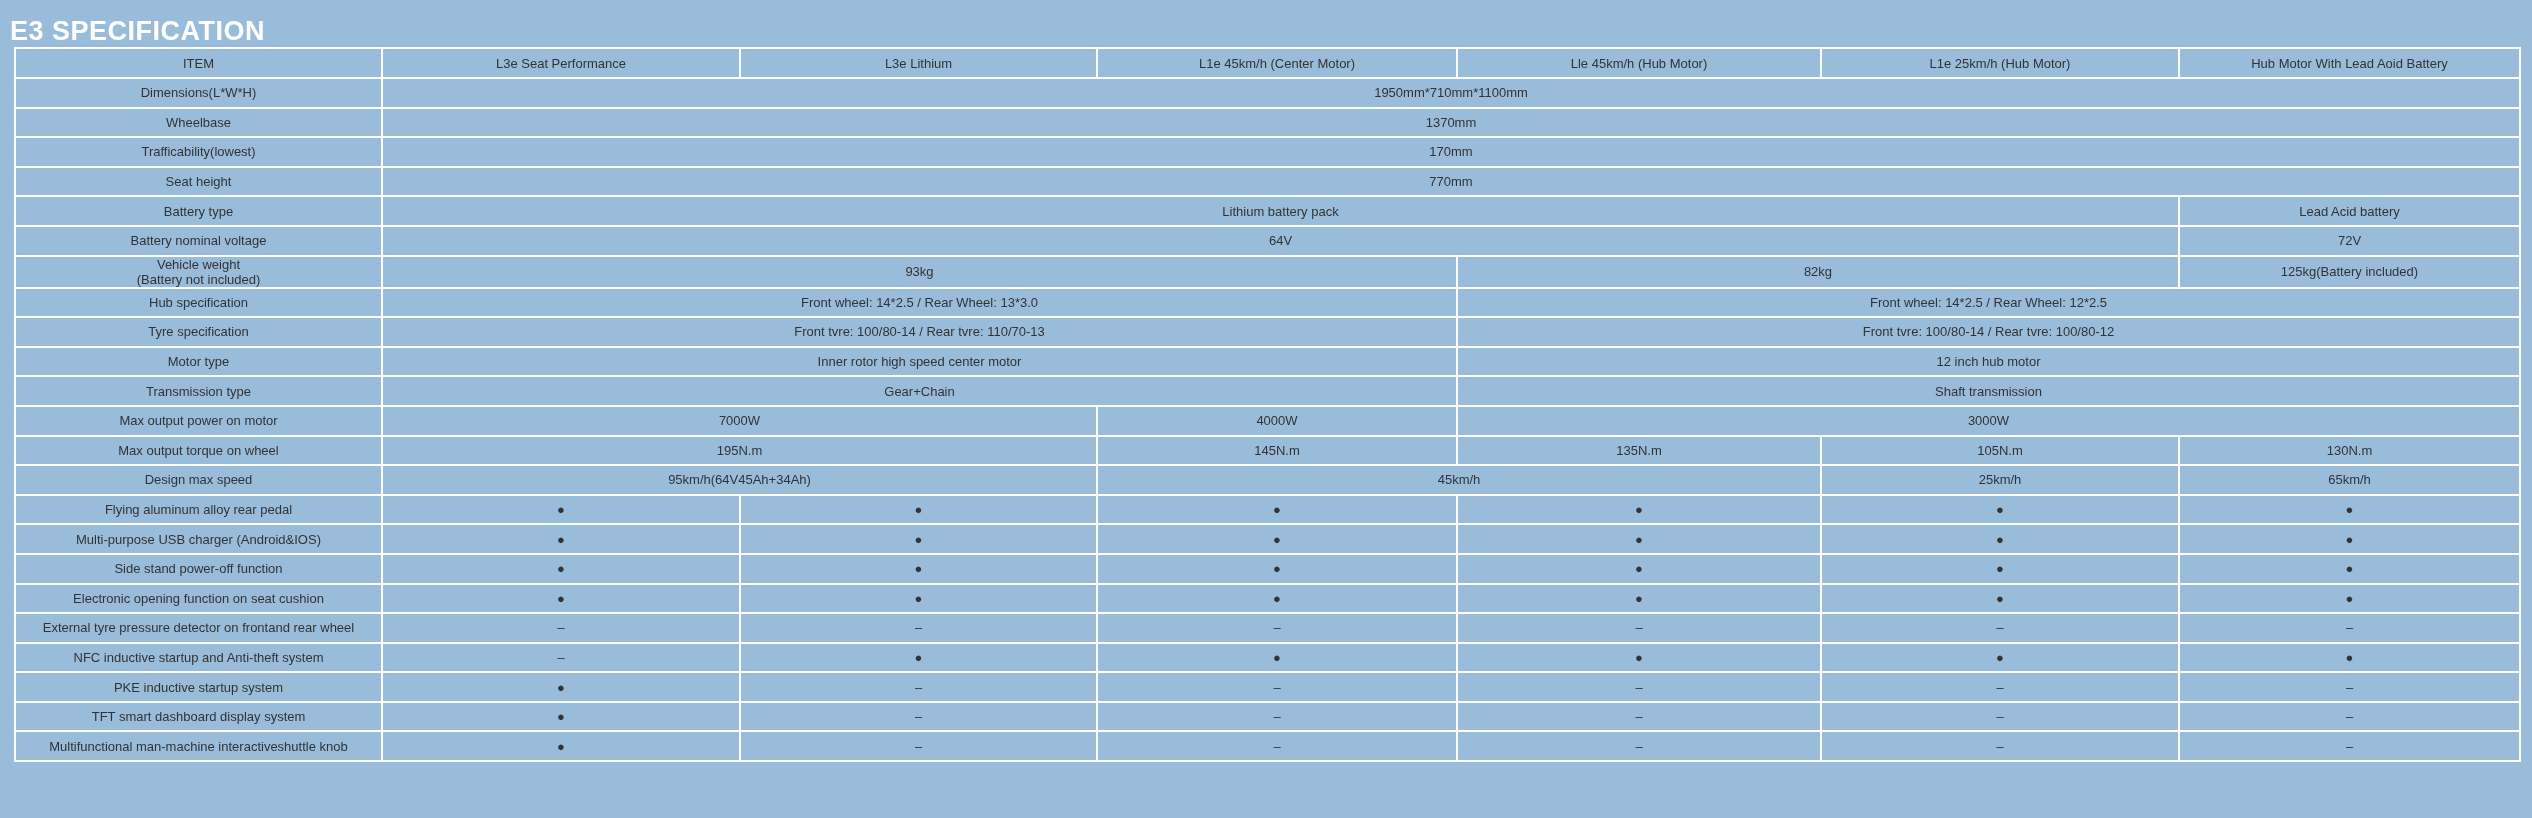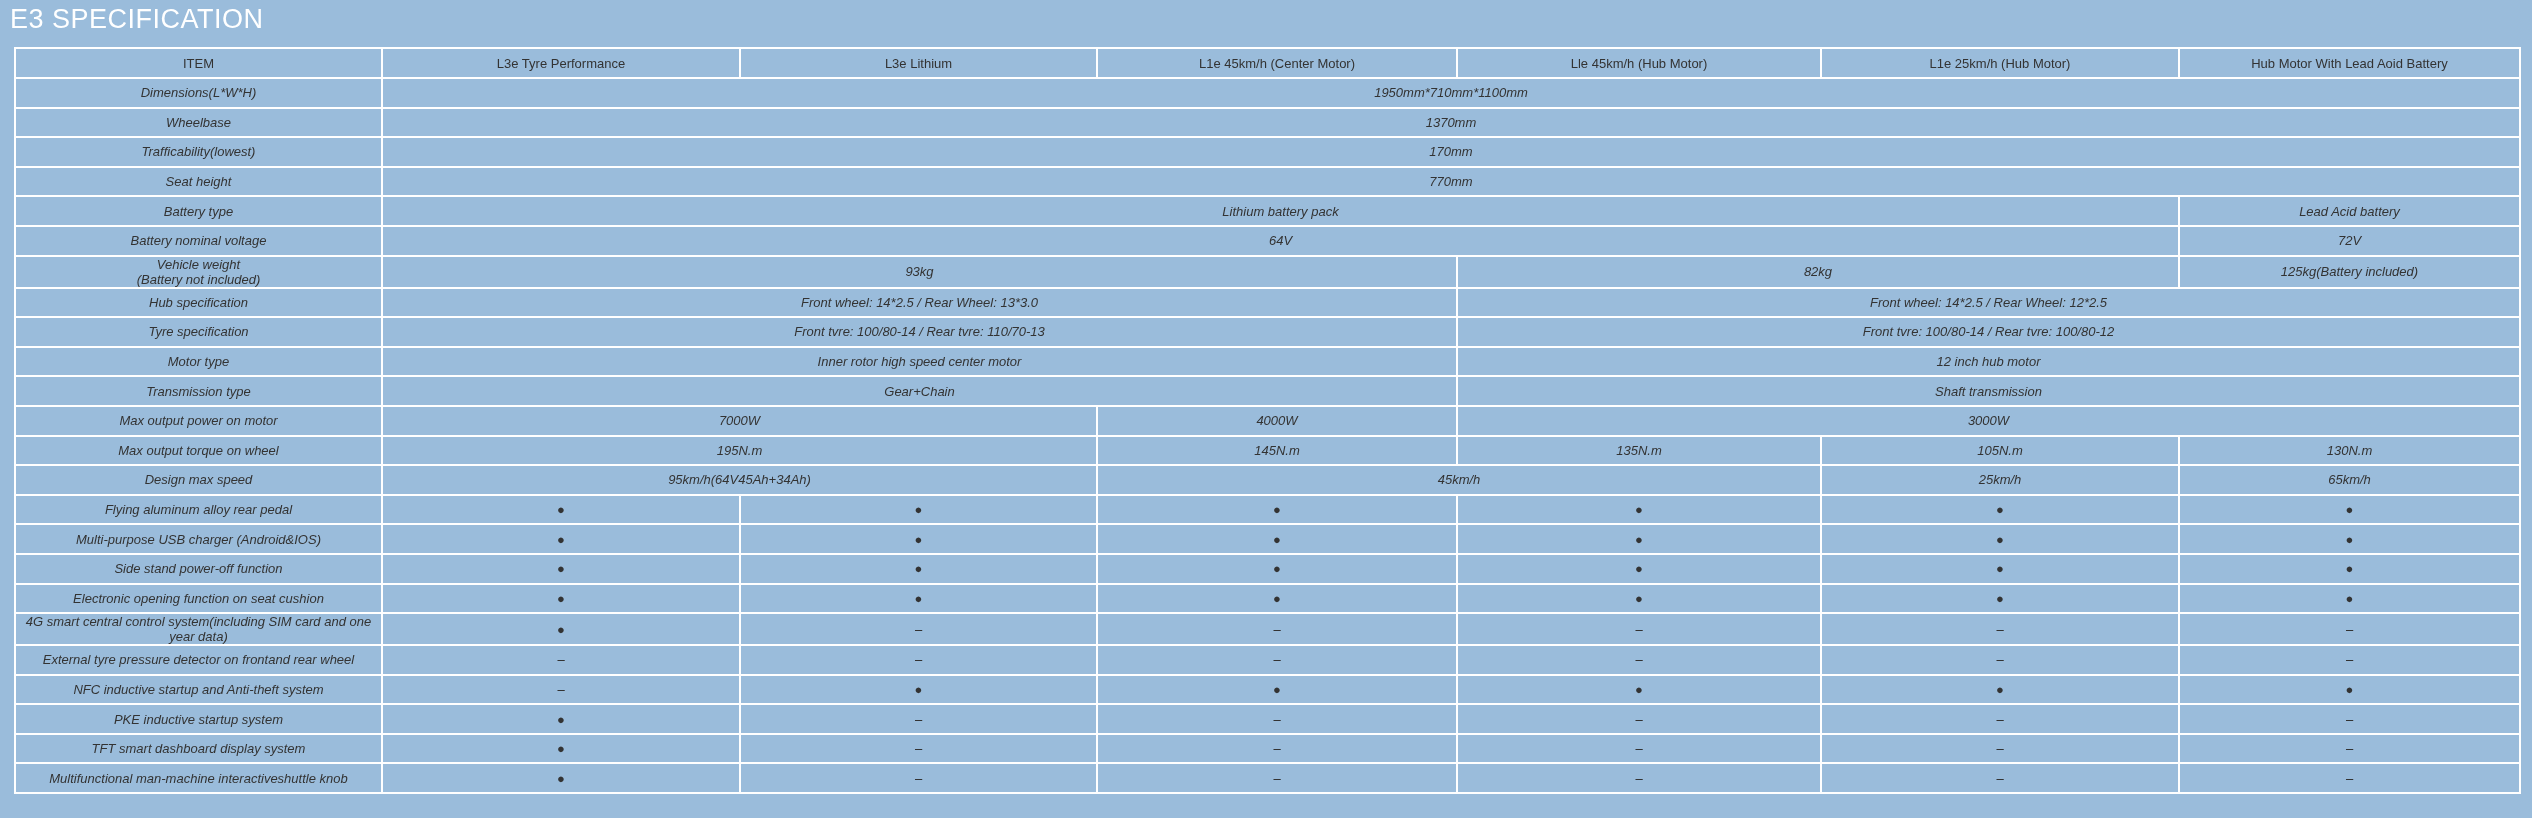--- a/index.html
+++ b/index.html
@@ -9,24 +9,24 @@
   body {
     width: 2532px;
     height: 818px;
     overflow: hidden;
     background: #9abcdb;
     font-family: "Liberation Sans", sans-serif;
   }
   .page-title {
     height: 47px;
     box-sizing: border-box;
-    padding: 0 0 0 10px;
+    padding: 12px 0 0 10px;
     color: #ffffff;
     font-size: 27px;
-    font-weight: 400;
+    font-weight: 700;
     letter-spacing: 0.5px;
     line-height: 38px;
     white-space: nowrap;
   }
   table.spec {
     border-collapse: collapse;
     table-layout: fixed;
     width: 2505px;
     margin-left: 14px;
     background: #9abcdb;
@@ -38,21 +38,21 @@
     color: #333333;
     font-size: 13px;
     font-weight: 400;
     text-align: center;
     vertical-align: middle;
     padding: 0 5px;
     overflow: hidden;
     line-height: 15px;
   }
   thead tr { height: 30px; }
-  tbody tr { height: 29.6px; font-style: italic; }
+  tbody tr { height: 29.6px; }
   tbody tr.tall { height: 27px; }
   td.dot { font-size: 9px; }
   td.dash { font-size: 13px; }
   .label-line2 { display: block; }
 </style>
 </head>
 <body>
 
 <div class="page-title">E3 SPECIFICATION</div>
 
@@ -62,21 +62,21 @@
     <col style="width:358px">
     <col style="width:357px">
     <col style="width:360px">
     <col style="width:364px">
     <col style="width:358px">
     <col style="width:341px">
   </colgroup>
   <thead>
     <tr>
       <th>ITEM</th>
-      <th>L3e Tyre Performance</th>
+      <th>L3e Seat Performance</th>
       <th>L3e Lithium</th>
       <th>L1e 45km/h (Center Motor)</th>
       <th>Lle 45km/h (Hub Motor)</th>
       <th>L1e 25km/h (Hub Motor)</th>
       <th>Hub Motor With Lead Aoid Battery</th>
     </tr>
   </thead>
   <tbody>
       <tr>
         <td class="label-cell">Dimensions(L*W*H)</td>
@@ -180,29 +180,20 @@
       </tr>
       <tr>
         <td class="label-cell">Electronic opening function on seat cushion</td>
         <td colspan="1" class="dot">●</td>
         <td colspan="1" class="dot">●</td>
         <td colspan="1" class="dot">●</td>
         <td colspan="1" class="dot">●</td>
         <td colspan="1" class="dot">●</td>
         <td colspan="1" class="dot">●</td>
       </tr>
-      <tr class="tall">
-        <td class="label-cell">4G smart central control system(including SIM card and one year data)</td>
-        <td colspan="1" class="dot">●</td>
-        <td colspan="1" class="dash">–</td>
-        <td colspan="1" class="dash">–</td>
-        <td colspan="1" class="dash">–</td>
-        <td colspan="1" class="dash">–</td>
-        <td colspan="1" class="dash">–</td>
-      </tr>
       <tr>
         <td class="label-cell">External tyre pressure detector on frontand rear wheel</td>
         <td colspan="1" class="dash">–</td>
         <td colspan="1" class="dash">–</td>
         <td colspan="1" class="dash">–</td>
         <td colspan="1" class="dash">–</td>
         <td colspan="1" class="dash">–</td>
         <td colspan="1" class="dash">–</td>
       </tr>
       <tr>

